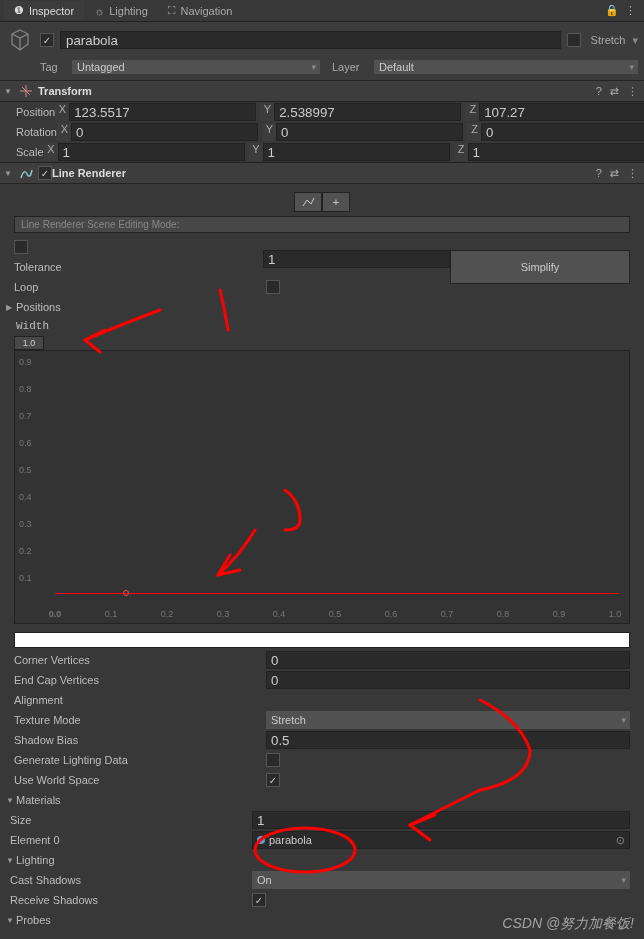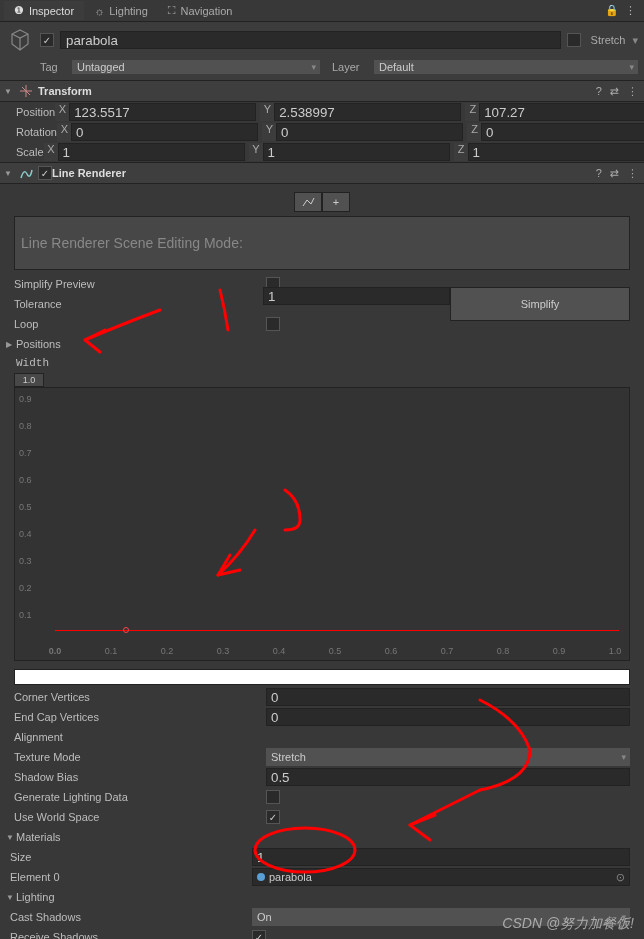--- a/index.html
+++ b/index.html
@@ -30,21 +30,21 @@
 .comp-actions span { cursor: pointer; }
 .prop-row { display: flex; align-items: center; padding: 1px 6px 1px 16px; height: 20px; }
 .prop-label { width: 250px; color: #bdbdbd; }
 .vec3 { display: flex; flex: 1; gap: 0; }
 .vec-label { width: 14px; text-align: right; color: #aaa; padding-right: 3px; background: #3c3c3c; }
 .vec-input { flex: 1; background: #2a2a2a; border: 1px solid #222; color: #ccc; padding: 1px 4px; height: 18px; margin-right: 4px; }
 .vec-input:last-child { margin-right: 0; }
 .scene-mode-bar { display: flex; justify-content: center; padding: 8px 0 4px; }
 .scene-btn-group { display: flex; }
 .scene-btn { background: #515151; border: 1px solid #222; width: 28px; height: 20px; display: flex; align-items: center; justify-content: center; color: #ccc; cursor: pointer; }
-.mode-label-bar { background: #474747; border: 1px solid #222; margin: 0 14px 4px; padding: 18px 6px; color: #888; font-size: 14px; }
+.mode-label-bar { background: #474747; border: 1px solid #222; margin: 0 14px 4px; padding: 2px 6px; color: #888; font-size: 10px; }
 .field-row { display: flex; align-items: center; padding: 1px 14px; height: 20px; }
 .field-label { width: 252px; color: #bdbdbd; }
 .field-value { flex: 1; display: flex; }
 .text-input { flex: 1; background: #2a2a2a; border: 1px solid #222; color: #ccc; padding: 1px 4px; height: 18px; }
 .btn { background: #515151; border: 1px solid #222; color: #ccc; padding: 2px 8px; height: 34px; cursor: pointer; display: flex; align-items: center; justify-content: center; }
 .simplify-btn { width: 180px; }
 .foldout-row { display: flex; align-items: center; padding: 1px 6px; height: 20px; cursor: pointer; }
 .foldout-arrow { width: 10px; color: #999; font-size: 8px; }
 .curve-section { margin: 0 14px; }
 .curve-header { display: flex; align-items: center; height: 18px; }
@@ -181,21 +181,20 @@
         <svg width="14" height="12">
           <path d="M2 10 L6 4 L10 8 L13 2" stroke="#ccc" fill="none"></path>
         </svg>
       </div>
     <div class="scene-btn">+</div>
   </div>
 </div>
 <div class="mode-label-bar">Line Renderer Scene Editing Mode:</div>
 
 <div class="field-row">
-  <span class="field-label">Simplify Preview</span>
   <div class="checkbox"></div>
 </div>
 <div class="field-row">
   <span class="field-label">Tolerance</span>
   <div class="field-value">
     <input class="text-input" value="1" style="">
     <div class="btn simplify-btn">Simplify</div>
   </div>
 </div>
 <div class="field-row">

